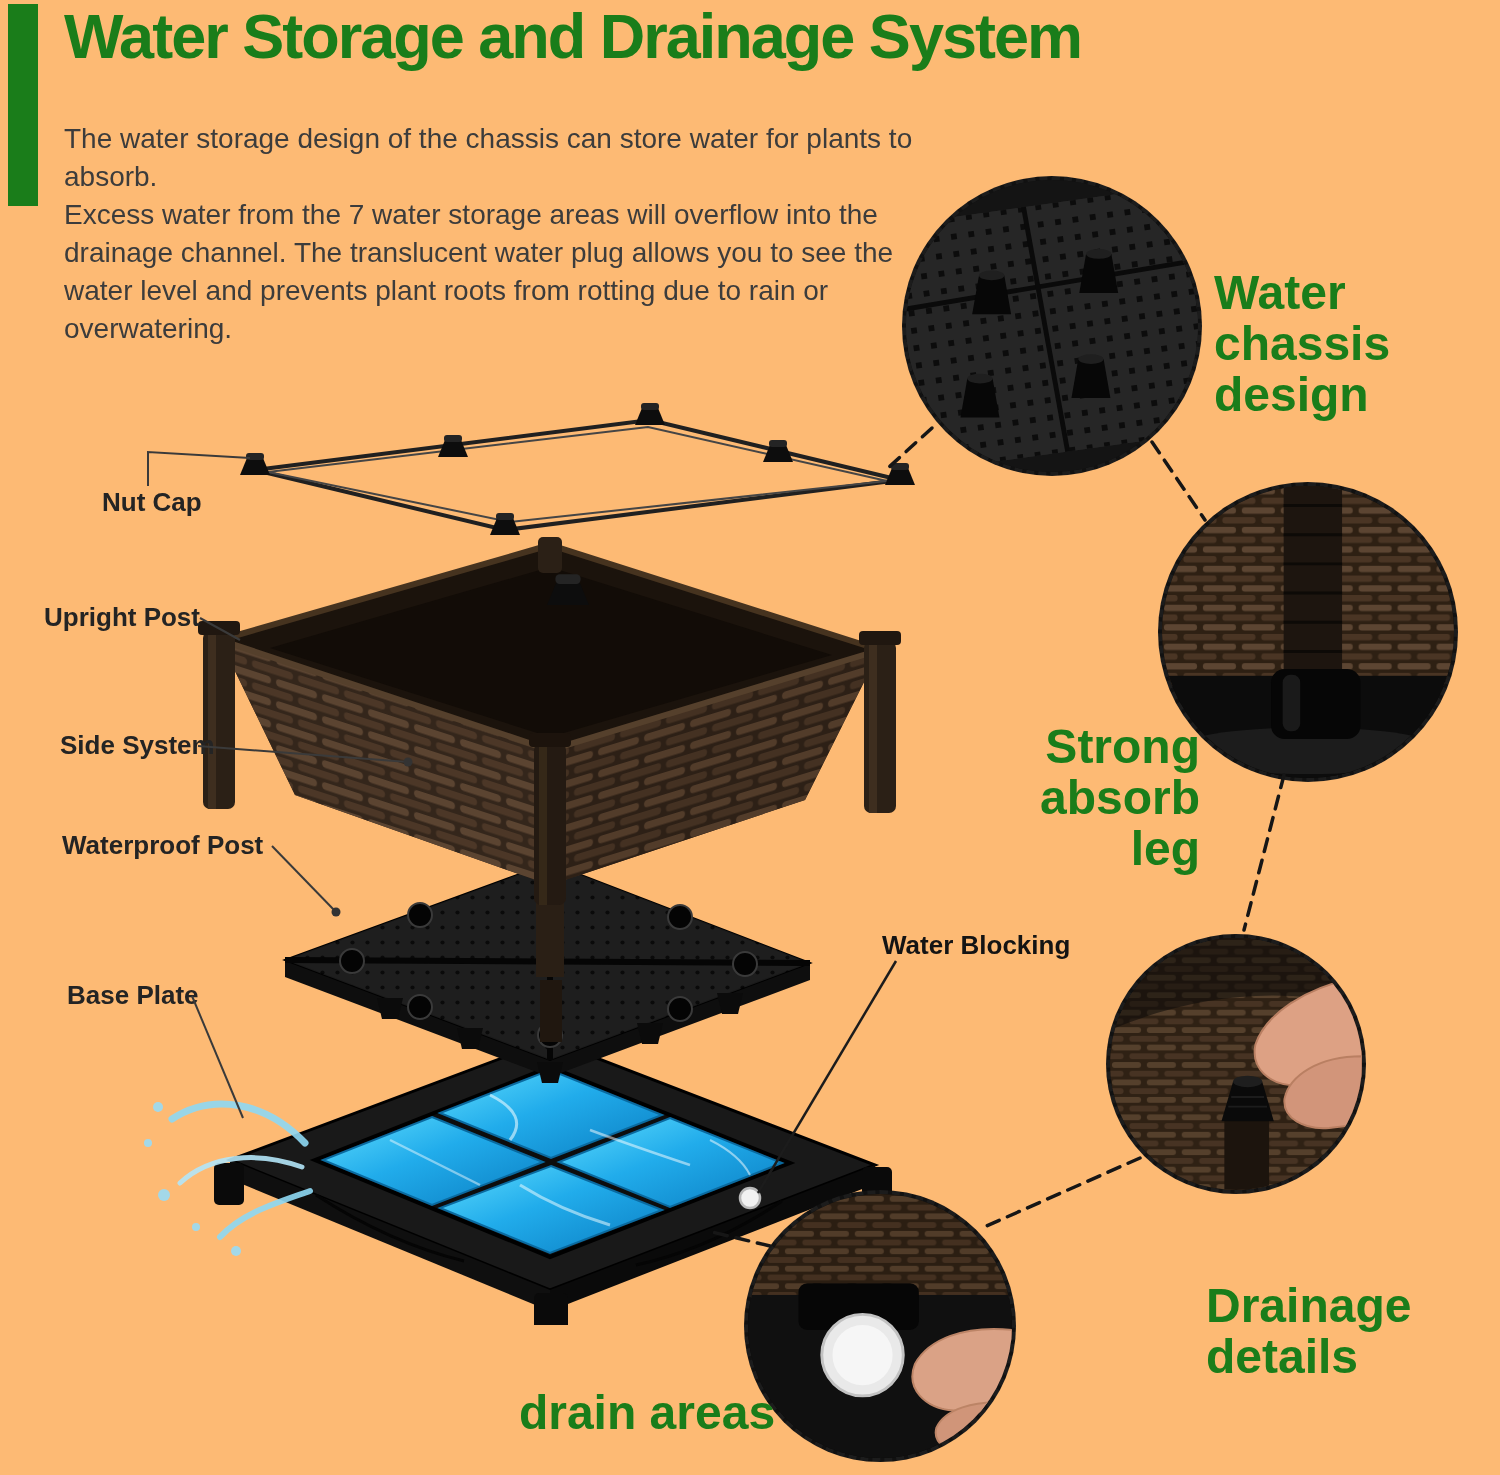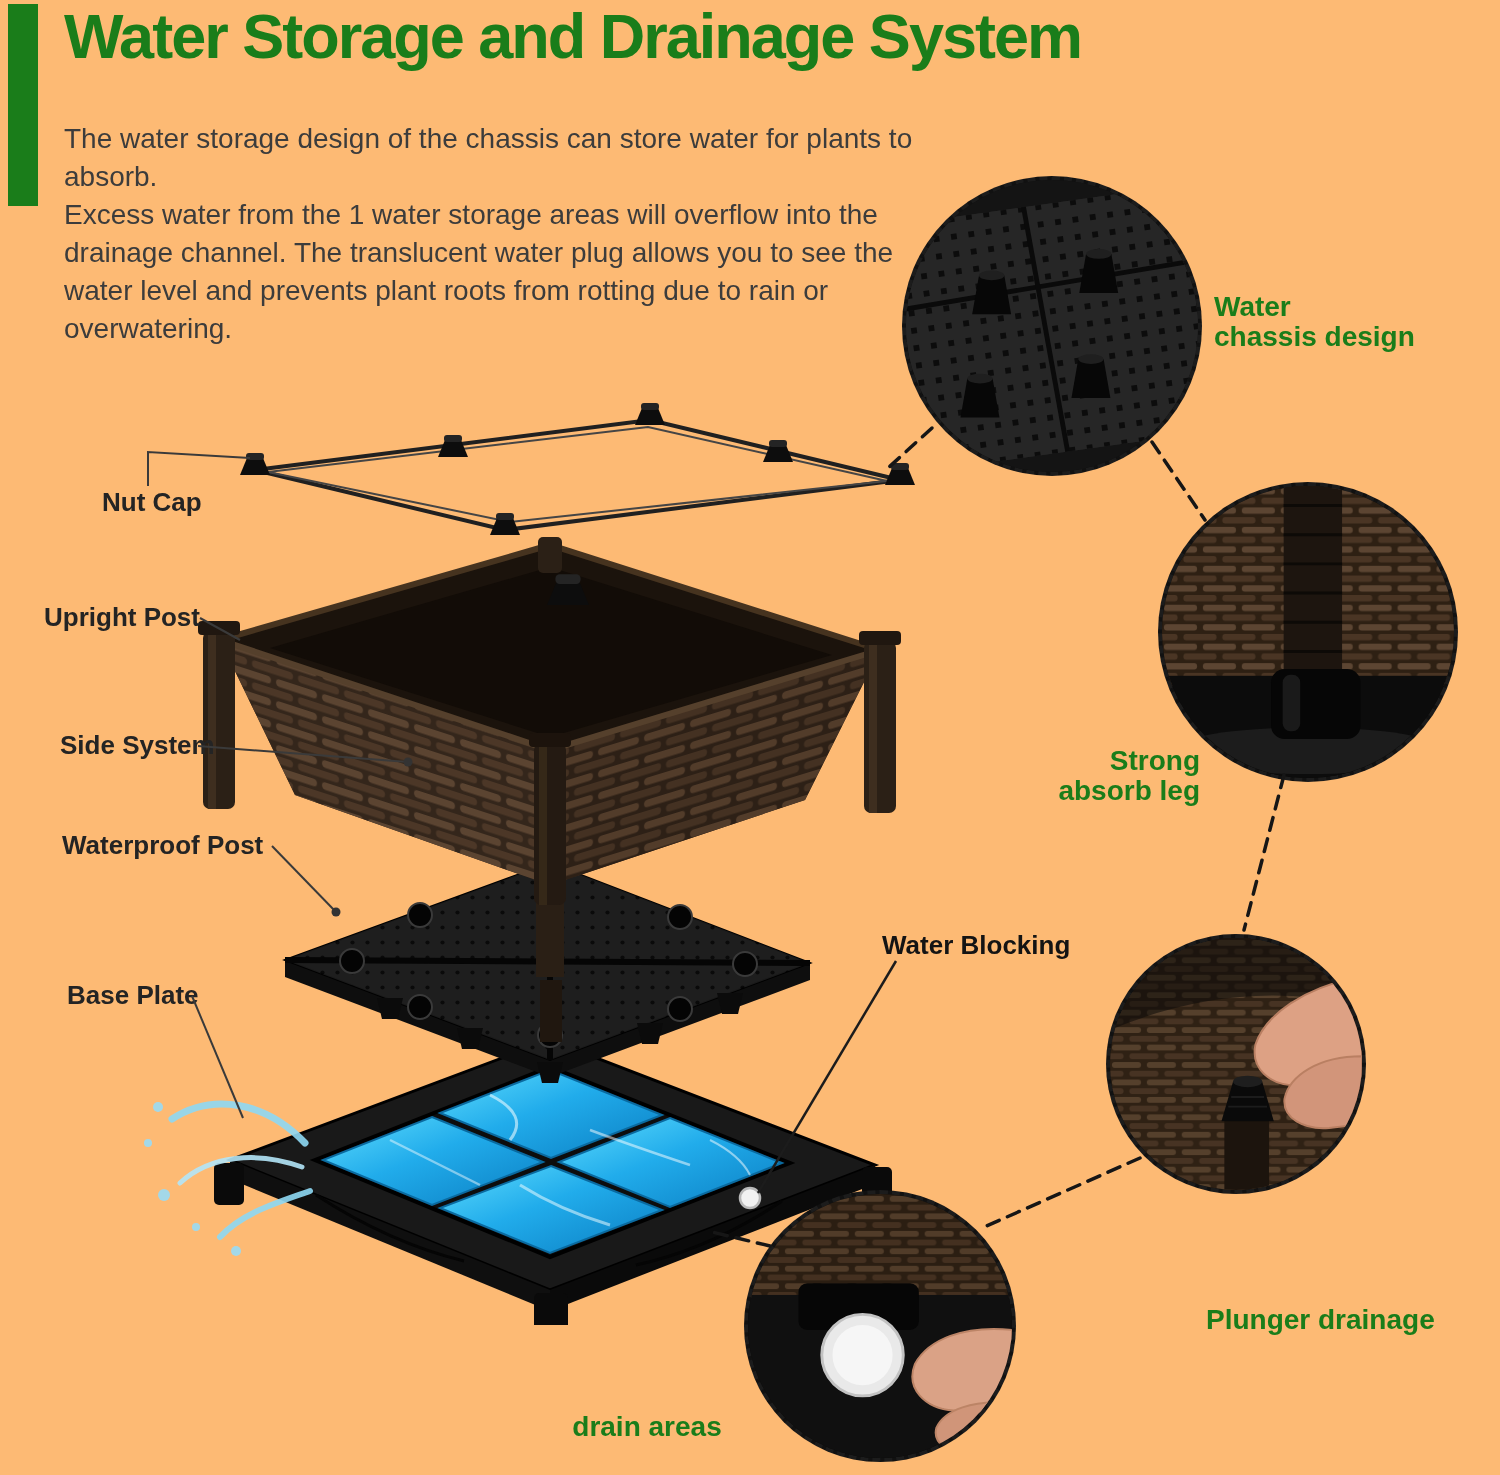--- a/index.html
+++ b/index.html
@@ -28,38 +28,38 @@
   #pl-4 { left:67px;  top:980px; }
   #pl-wb { left:882px; top:930px; color:#141414; }
   .callout { position:absolute; border:4px dashed #1c1c1c; border-radius:50%;
     overflow:hidden; background:#111; }
   #co-1 { left:902px;  top:176px;  width:300px; height:300px; }
   #co-2 { left:1158px; top:482px;  width:300px; height:300px; }
   #co-3 { left:1106px; top:934px;  width:260px; height:260px; }
   #co-4 { left:744px;  top:1190px; width:272px; height:272px; }
   .callout svg { display:block; width:100%; height:100%; }
   .callout-label { position:absolute; font-weight:700; line-height:1.06;
-    color:var(--callout-green,#1a7d1a); font-size:28px;margin-top:24px; }
+    color:var(--callout-green,#1a7d1a); font-size:48px; }
   #cl-1 { left:1214px; top:268px; }
   #cl-2 { left:960px;  top:722px; width:240px; text-align:right; }
   #cl-3 { left:1206px; top:1281px; width:280px; }
   #cl-4 { left:516px;  top:1388px; width:262px; text-align:center; }
   .cl-line { display:block; }
 </style>
 </head>
 <body>
 
 <div class="canvas">
 
   <div class="accent-bar"></div>
   <div class="title">Water Storage and Drainage System</div>
 
   <div class="intro">
     <p>The water storage design of the chassis can store water for plants to absorb.</p>
-    <p>Excess water from the 1 water storage areas will overflow into the drainage channel. The translucent water plug allows you to see the water level and prevents plant roots from rotting due to rain or overwatering.</p>
+    <p>Excess water from the 7 water storage areas will overflow into the drainage channel. The translucent water plug allows you to see the water level and prevents plant roots from rotting due to rain or overwatering.</p>
   </div>
 
   <svg class="diagram" viewBox="0 0 900 930">
     <defs>
       <g id="capshape">
         <polygon points="-15,10 -8,-7 8,-7 15,10" fill="#0d0d0d"></polygon>
         <rect x="-9" y="-12" width="18" height="7" rx="3" fill="#242424"></rect>
       </g>
       <g id="footshape">
           <polygon points="-13,-9 13,-9 8,12 -8,12" fill="#0b0b0b"></polygon>
@@ -311,21 +311,21 @@
 
   <div class="callout-label" id="cl-1">
     <span class="cl-line">Water</span>
     <span class="cl-line">chassis design</span>
   </div>
   <div class="callout-label" id="cl-2">
     <span class="cl-line">Strong</span>
     <span class="cl-line">absorb leg</span>
   </div>
   <div class="callout-label" id="cl-3">
-    <span class="cl-line">Plunger drainage</span>
+    <span class="cl-line">Drainage details</span>
   </div>
   <div class="callout-label" id="cl-4">
     <span class="cl-line">drain areas</span>
   </div>
 
   <svg class="overlay" viewBox="0 0 1500 1475">
     <g stroke="#3a3a3a" stroke-width="2" fill="none">
       <polyline points="148,486 148,452 250,458"></polyline>
       <line x1="200" y1="618" x2="240" y2="640"></line>
       <line x1="198" y1="746" x2="408" y2="762"></line>

